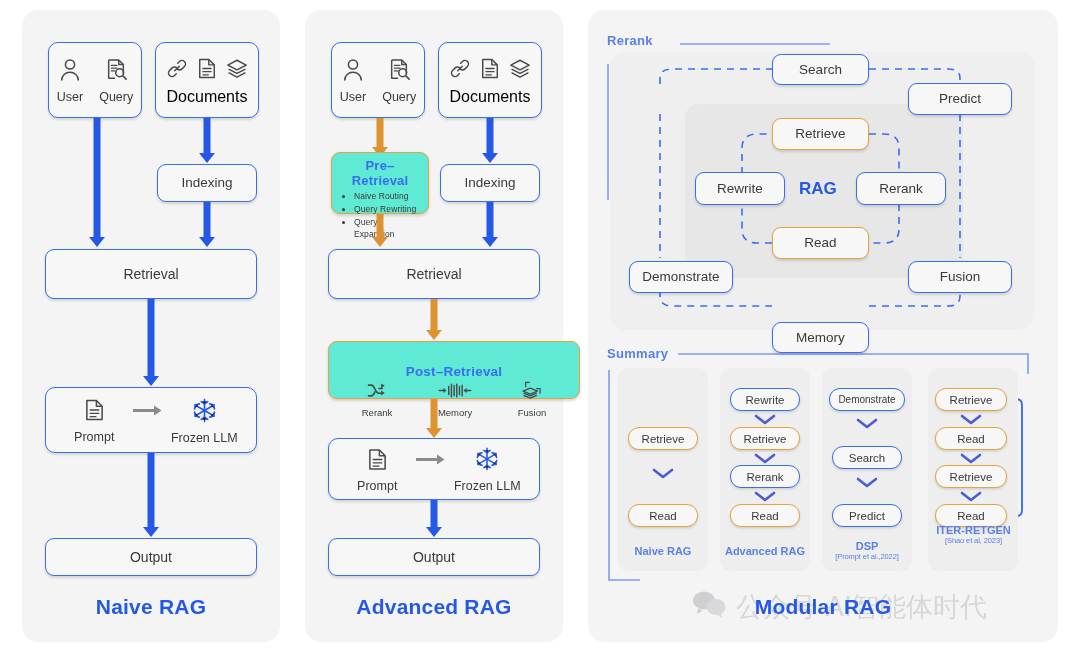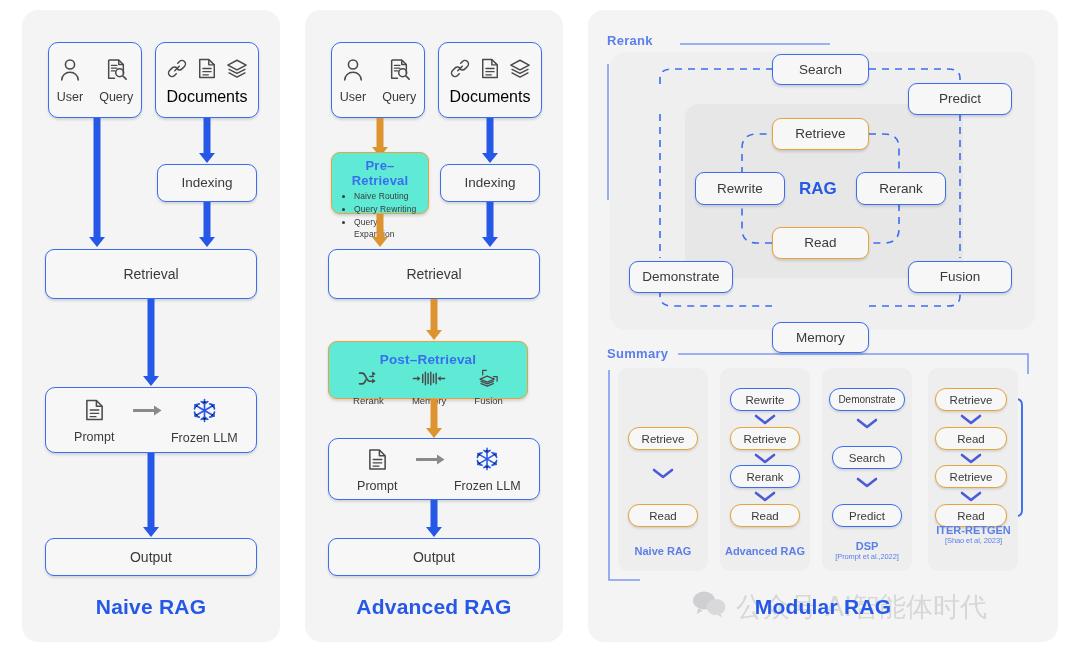--- a/index.html
+++ b/index.html
@@ -341,21 +341,21 @@
 
   <div class="node wide" style="left:328px;top:249px;width:212px;height:50px;">
     <span>Retrieval</span>
   </div>
 
   <div class="arrow org" style="left:424px;top:299px;width:20px;height:42px;">
     <div class="shaft" style="height:31px;"></div>
       <div class="head" style="top:31px;"></div>
   </div>
 
-  <div class="obox" style="left:328px;top:341px;width:200px;height:58px;padding:10px 10px;">
+  <div class="obox" style="left:328px;top:341px;width:252px;height:58px;padding:22px 10px;">
     <div class="otitle" style="font-size:13.5px;">Post–Retrieval</div>
     <div class="pricons">
       <div class="icell">
         <span>
           <svg width="20" height="17" viewBox="0 0 22 19">
               <path d="M1.5 3.5h3.2c1.6 0 2.6 1.2 4 4.5s2.4 4.5 4 4.5h4.2" fill="none" stroke="#4a4a4c" stroke-width="1.7" stroke-linecap="round"></path>
               <path d="M1.5 15.5h3.2c1.6 0 2.6-1.2 4-4.5" fill="none" stroke="#4a4a4c" stroke-width="1.7" stroke-linecap="round"></path>
               <path d="M13.2 7.2h3.7" fill="none" stroke="#4a4a4c" stroke-width="1.7" stroke-linecap="round"></path>
               <path d="M15.6 1.6 19.6 4.3 15.6 7z" fill="#4a4a4c"></path>
               <path d="M15.6 9.6 19.6 12.3 15.6 15z" fill="#4a4a4c"></path>

